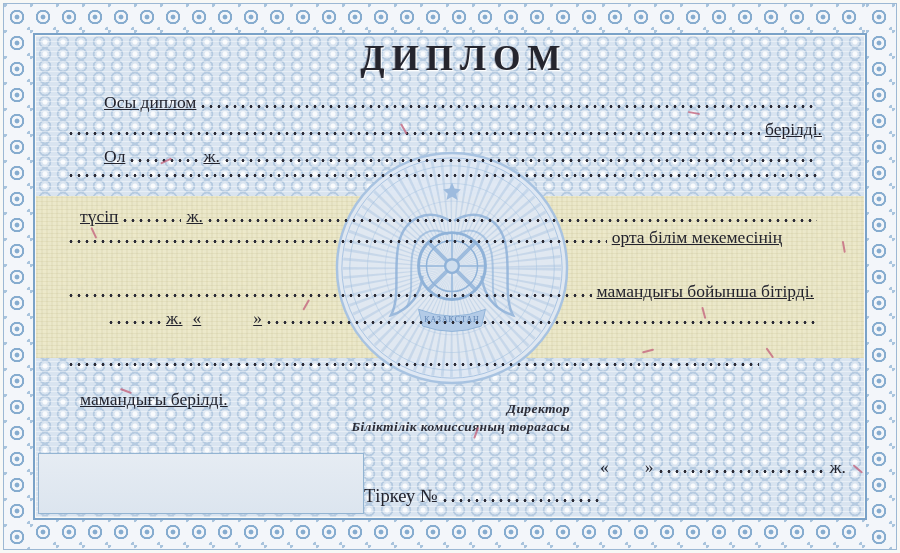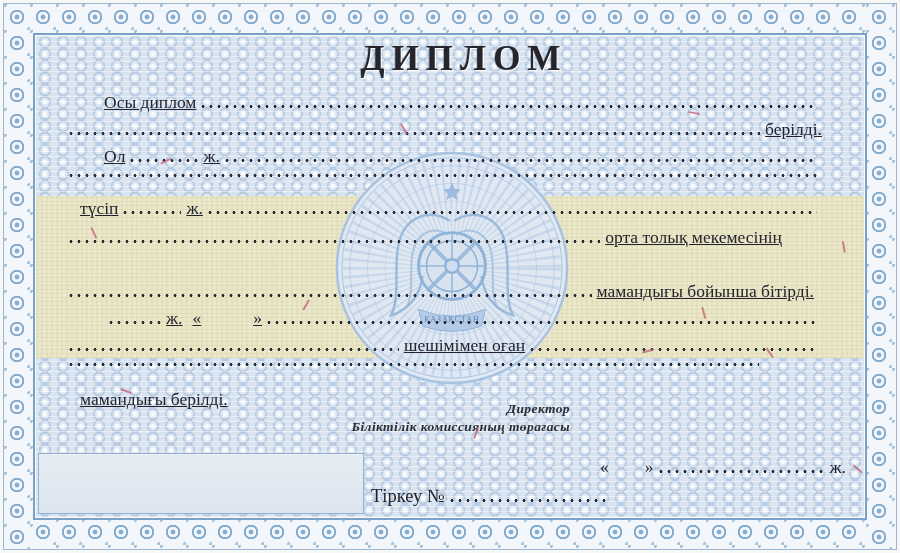--- a/index.html
+++ b/index.html
@@ -52,21 +52,21 @@
   .dots{flex:1 1 auto;height:5px;margin:0 5px 4px;
     background-image:radial-gradient(circle at 2px 2.5px,#2b2b36 1.25px,rgba(0,0,0,0) 1.7px);
     background-size:8px 5px;background-repeat:repeat-x;background-position:left bottom;}
   .dots.fx{flex:0 0 auto;}
   .sp{flex:0 0 auto;}
   .lbl{flex:0 0 auto;}
   .sig{position:absolute;top:366px;right:296px;width:320px;text-align:right;
     font-size:13.5px;font-style:italic;font-weight:bold;line-height:18px;color:#2c2c36;letter-spacing:.4px;}
   .dateline{position:absolute;left:566px;right:20px;top:423px;display:flex;align-items:flex-end;
     font-size:17.5px;line-height:21px;}
-  .regline{position:absolute;left:337px;top:451px;display:flex;align-items:flex-end;width:320px;
+  .regline{position:absolute;left:330px;top:451px;display:flex;align-items:flex-end;width:320px;
     font-size:18.5px;line-height:22px;}
 
   
   .fiber{position:absolute;width:12px;height:1.6px;background:#c4657e;border-radius:2px;
     opacity:.8;z-index:4;}
 </style>
 </head>
 <body>
 
 <div class="stage">
@@ -130,31 +130,31 @@
       <span class="lbl">Ол</span>
       <span class="dots fx" style="width:68px"></span>
       <span class="lbl">ж.</span>
       <span class="dots"></span>
     </div>
 
     <div class="line" style="top:139px">
       <span class="dots"></span>
     </div>
 
-    <div class="line" style="top:164px">
+    <div class="line" style="top:172px">
       <span class="sp" style="width:16px"></span>
       <span class="lbl">түсіп</span>
       <span class="dots fx" style="width:58px"></span>
       <span class="lbl">ж.</span>
       <span class="dots"></span>
     </div>
 
     <div class="line" style="top:193px">
       <span class="dots"></span>
-      <span class="lbl">орта толық мекемесінің</span>
+      <span class="lbl">орта білім мекемесінің</span>
       <span class="sp" style="width:40px"></span>
     </div>
 
 
     <div class="line" style="top:247px">
       <span class="dots"></span>
       <span class="lbl">мамандығы бойынша бітірді.</span>
       <span class="sp" style="width:8px"></span>
     </div>
 
@@ -162,25 +162,20 @@
       <span class="sp" style="width:40px"></span>
       <span class="dots fx" style="width:52px"></span>
       <span class="lbl">ж.</span>
       <span class="sp" style="width:10px"></span>
       <span class="lbl">«</span>
       <span class="sp" style="width:52px"></span>
       <span class="lbl">»</span>
       <span class="dots"></span>
     </div>
 
-    <div class="line" style="top:301px">
-      <span class="dots" style="flex:1.15"></span>
-      <span class="lbl">шешімімен оған</span>
-      <span class="dots"></span>
-    </div>
 
     <div class="line" style="top:328px">
       <span class="dots"></span>
       <span class="sp" style="width:58px"></span>
     </div>
 
     <div class="line" style="top:355px">
       <span class="sp" style="width:16px"></span>
       <span class="lbl">мамандығы берілді.</span>
     </div>

